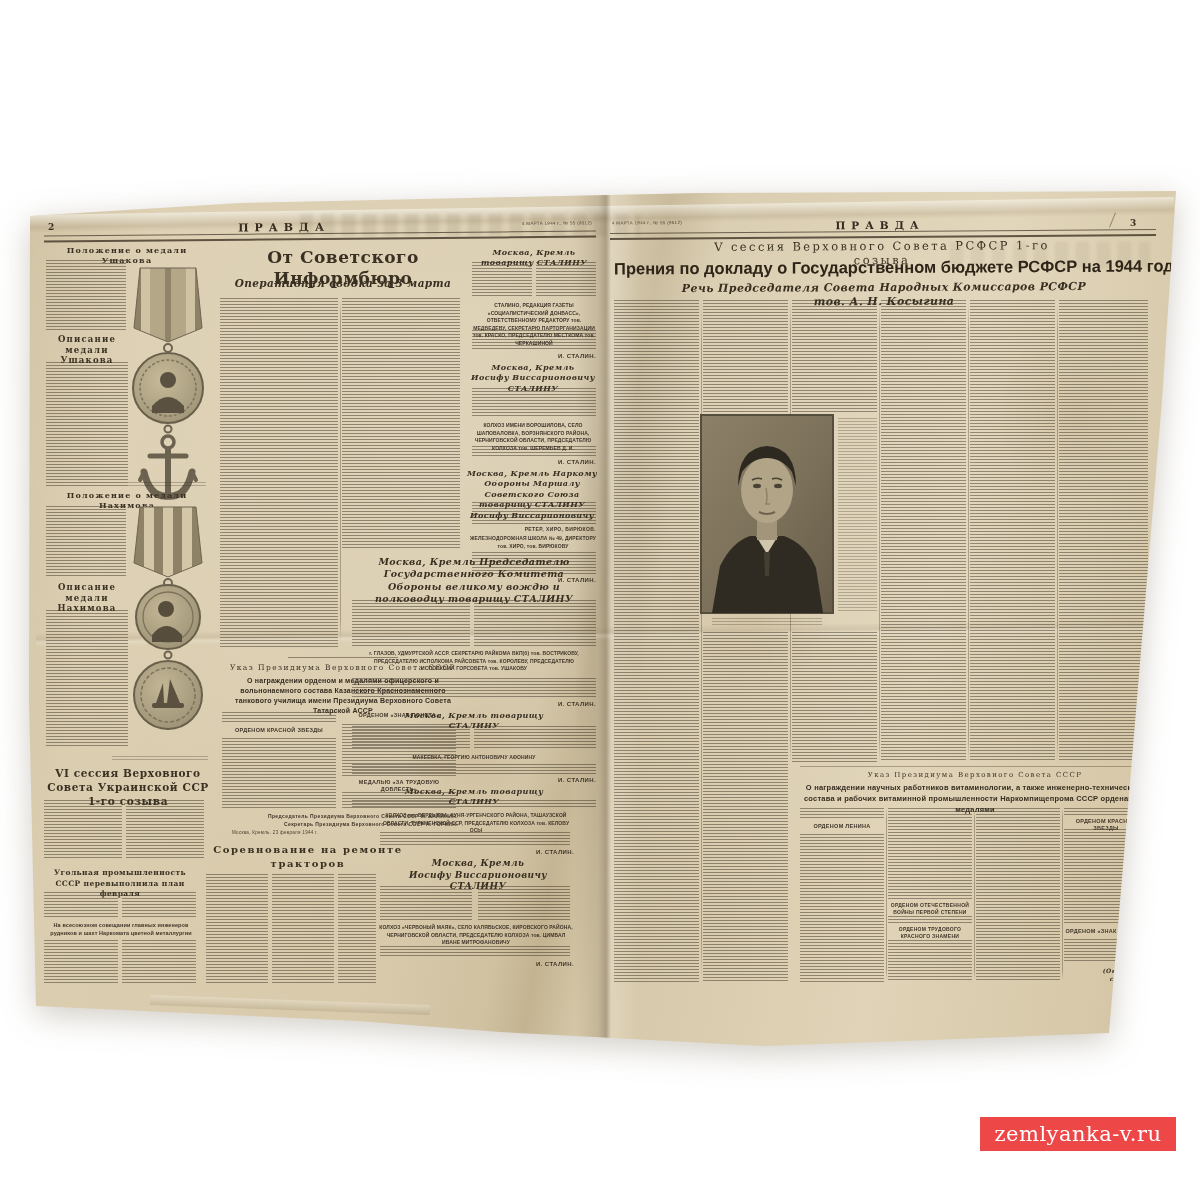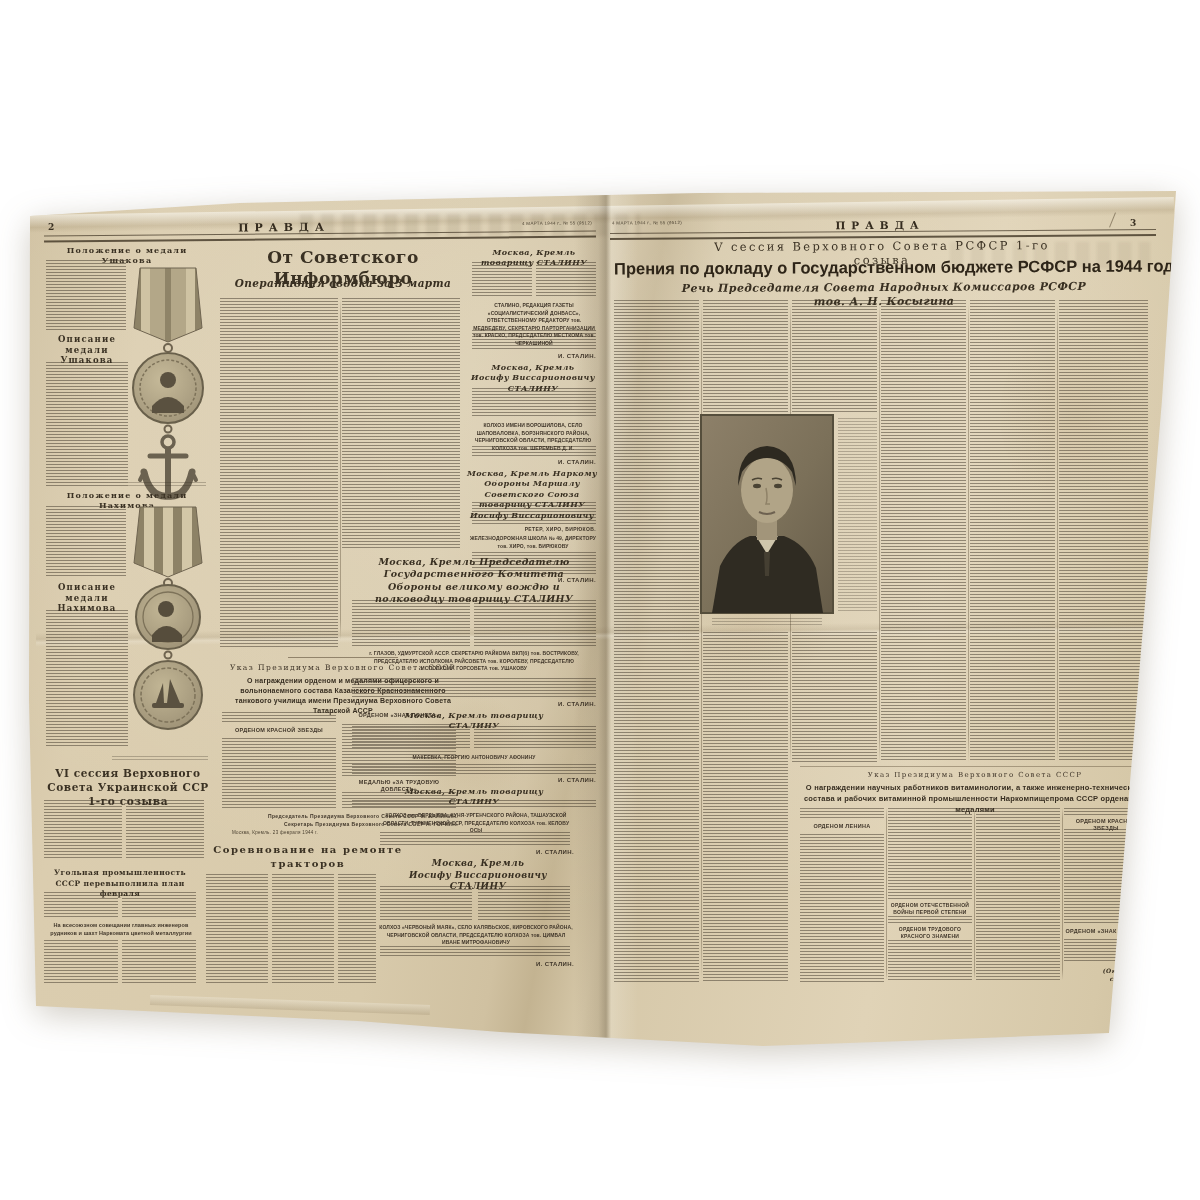--- a/index.html
+++ b/index.html
@@ -299,13 +299,16 @@
     <div class="sh" style="left:1064px;top:928px;width:84px;">ОРДЕНОМ «ЗНАК ПОЧЕТА»</div>
     <div class="tx" style="left:1064px;top:939px;width:84px;height:24px;"></div>
     <div class="lh" style="left:1064px;top:967px;width:84px;font-size:6px;text-align:right;">(Окончание следует).</div>
     <div class="vr" style="left:886px;top:808px;height:172px;"></div>
     <div class="vr" style="left:974px;top:808px;height:172px;"></div>
     <div class="vr" style="left:1062px;top:808px;height:172px;"></div>
 
   </div>
  </div>
 
+ <div id="watermark" style="background: rgb(238, 71, 71); color: rgb(255, 255, 255);">
+   <span>zemlyanka-v.ru</span>
+ </div>
 </div>
 
 </body></html>

